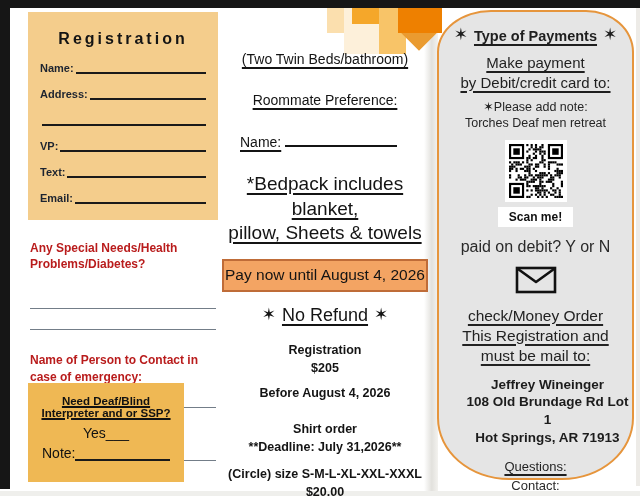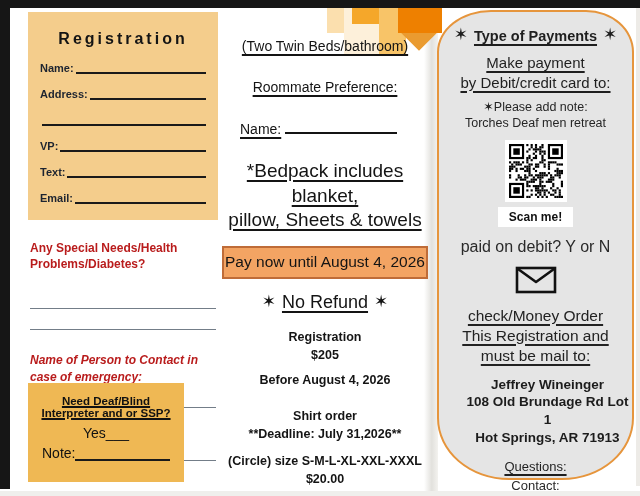--- a/index.html
+++ b/index.html
@@ -39,21 +39,21 @@
             background:#efb854;box-sizing:border-box;padding:12px 8px 0 8px;z-index:2;}
   .need-title{font-weight:bold;font-size:11.5px;text-align:center;color:#111;
               text-decoration:underline;text-decoration-thickness:1.5px;}
   .need-yes{text-align:center;font-size:14px;margin-top:6px;color:#111;}
   .note-row{display:flex;align-items:flex-end;font-size:14px;margin:4px 6px 0 6px;color:#111;}
   .note-row .line{flex:1;border-bottom:2px solid #1a1a1a;height:12px;}
   
   .col-mid{position:absolute;left:222px;top:8px;width:206px;text-align:center;
            color:#141414;z-index:2;}
   .u{text-decoration:underline;text-underline-offset:3px;text-decoration-thickness:1.5px;}
-  .mid-beds{font-size:14px;margin-top:30px;}
+  .mid-beds{font-size:14px;margin-top:43px;}
   .mid-roommate{font-size:14px;margin-top:25px;}
   .mid-name{font-size:14px;margin-top:26px;text-align:left;padding-left:18px;}
   .mid-name .nline{display:inline-block;width:112px;border-bottom:2px solid #141414;height:11px;}
   .mid-bedpack{font-size:19px;margin-top:22px;line-height:1.3;}
   .pay-box{margin-top:13px;border:2px solid #bf6c38;background:#f3a463;
            font-size:15.5px;padding:5px 0 6px 0;}
   .norefund{margin-top:13px;font-size:18px;}
   .sparkle{font-size:17px;position:relative;top:-1px;padding:0 6px;}
   .mid-reg{margin-top:15px;font-weight:bold;font-size:12.5px;line-height:1.45;}
   .mid-before{margin-top:9px;font-weight:bold;font-size:12.5px;}
@@ -125,21 +125,21 @@
     <div class="form-row">
       <span>Email:</span>
       <span class="line"></span>
     </div>
   </div>
 
   <div class="left-white">
     <div class="sect-h">Any Special Needs/Health Problems/Diabetes?</div>
     <div class="wline" style="margin-top:16px;"></div>
     <div class="wline"></div>
-    <div class="sect-h" style="margin-top:22px;font-style:italic;">Name of Person to Contact in case of emergency:</div>
+    <div class="sect-h" style="margin-top:22px;">Name of Person to Contact in case of emergency:</div>
     <div class="wline" style="margin-top:2px;"></div>
     <div class="sect-h" style="margin-top:14px;">Voice/VP/Text (Circle one):</div>
     <div class="wline" style="margin-top:2px;"></div>
   </div>
 </div>
 
 <div class="need-box">
   <div class="need-title">Need Deaf/Blind Interpreter and or SSP?</div>
   <div class="need-yes">Yes___</div>
   <div class="note-row">

